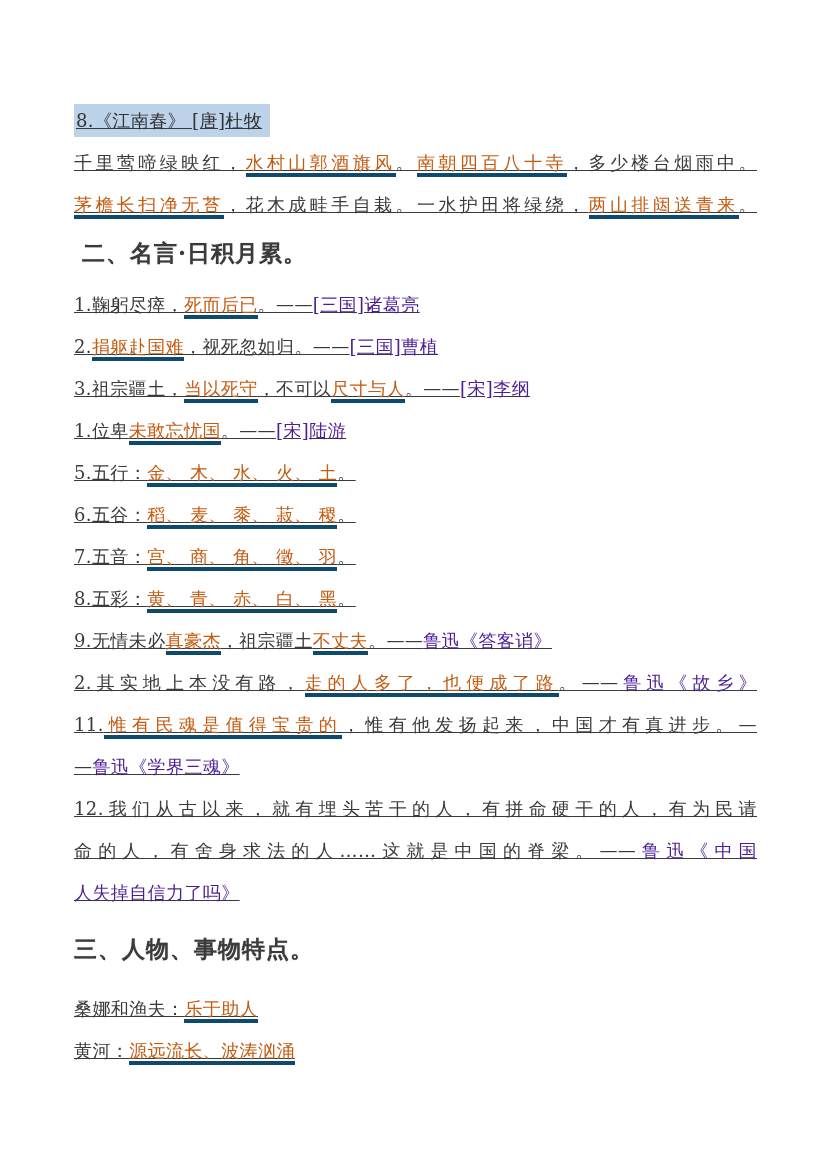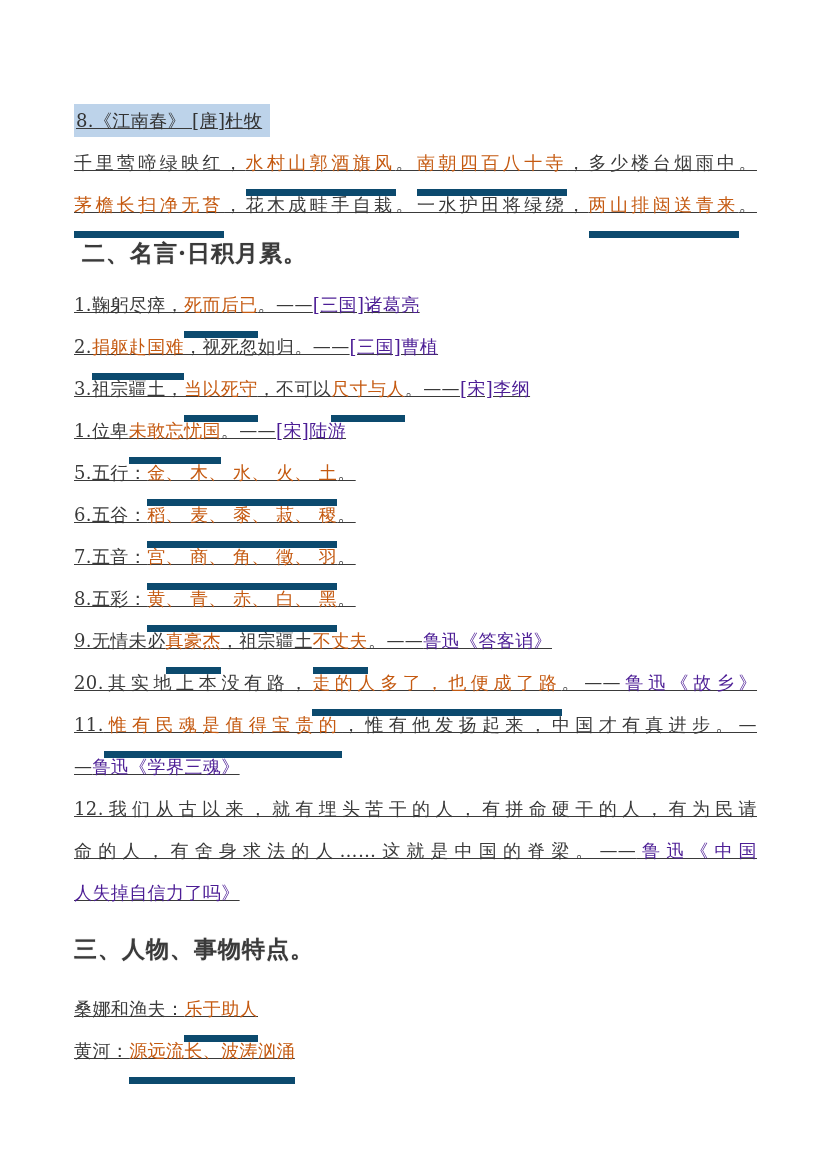--- a/index.html
+++ b/index.html
@@ -40,22 +40,22 @@
     margin: 4px 0 8px 8px;
     letter-spacing: 1px;
     white-space: pre;
     text-shadow: 0 0 1px rgba(0,0,0,0.35);
   }
   .doc-heading.h3 { margin: 12px 0 16px 0; }
   
   .seg-p { color: #3a3a3a; }
   .seg-a {
     color: #c55a11;
-    border-bottom: 7px solid #0c4a6e;
-    padding-bottom: 16px;
+    border-bottom: 4px solid #0c4a6e;
+    padding-bottom: 0;
   }
   .seg-o { color: #4c1d95; }
   .seg-hl {
     color: #333333;
     background: #bdd3ea;
     padding: 6px 8px 6px 2px;
   }
 </style>
 </head>
 <body>
@@ -68,21 +68,21 @@
       <div class="doc-heading"><span class="seg-p">二、名言·日积月累。</span></div>
       <div class="doc-line"><span class="seg-p">1.鞠躬尽瘁，</span><span class="seg-a">死而后已</span><span class="seg-p">。——</span><span class="seg-o">[三国]诸葛亮</span></div>
       <div class="doc-line"><span class="seg-p">2.</span><span class="seg-a">捐躯赴国难</span><span class="seg-p">，视死忽如归。——</span><span class="seg-o">[三国]曹植</span></div>
       <div class="doc-line"><span class="seg-p">3.祖宗疆土，</span><span class="seg-a">当以死守</span><span class="seg-p">，不可以</span><span class="seg-a">尺寸与人</span><span class="seg-p">。——</span><span class="seg-o">[宋]李纲</span></div>
       <div class="doc-line"><span class="seg-p">1.位卑</span><span class="seg-a">未敢忘忧国</span><span class="seg-p">。——</span><span class="seg-o">[宋]陆游</span></div>
       <div class="doc-line"><span class="seg-p">5.五行：</span><span class="seg-a">金、 木、 水、 火、 土</span><span class="seg-p">。</span></div>
       <div class="doc-line"><span class="seg-p">6.五谷：</span><span class="seg-a">稻、 麦、 黍、 菽、 稷</span><span class="seg-p">。</span></div>
       <div class="doc-line"><span class="seg-p">7.五音：</span><span class="seg-a">宫、 商、 角、 徵、 羽</span><span class="seg-p">。</span></div>
       <div class="doc-line"><span class="seg-p">8.五彩：</span><span class="seg-a">黄、 青、 赤、 白、 黑</span><span class="seg-p">。</span></div>
       <div class="doc-line"><span class="seg-p">9.无情未必</span><span class="seg-a">真豪杰</span><span class="seg-p">，祖宗疆土</span><span class="seg-a">不丈夫</span><span class="seg-p">。——</span><span class="seg-o">鲁迅《答客诮》</span></div>
-      <div class="doc-line justify"><span class="seg-p">20.其实地上本没有路，</span><span class="seg-a">走的人多了，也便成了路</span><span class="seg-p">。——</span><span class="seg-o">鲁迅《故乡》</span></div>
+      <div class="doc-line justify"><span class="seg-p">2.其实地上本没有路，</span><span class="seg-a">走的人多了，也便成了路</span><span class="seg-p">。——</span><span class="seg-o">鲁迅《故乡》</span></div>
       <div class="doc-line justify"><span class="seg-p">11.</span><span class="seg-a">惟有民魂是值得宝贵的</span><span class="seg-p">，惟有他发扬起来，中国才有真进步。—</span></div>
       <div class="doc-line"><span class="seg-p">—</span><span class="seg-o">鲁迅《学界三魂》</span></div>
       <div class="doc-line justify"><span class="seg-p">12.我们从古以来，就有埋头苦干的人，有拼命硬干的人，有为民请</span></div>
       <div class="doc-line justify"><span class="seg-p">命的人，有舍身求法的人……这就是中国的脊梁。——</span><span class="seg-o">鲁迅《中国</span></div>
       <div class="doc-line"><span class="seg-o">人失掉自信力了吗》</span></div>
       <div class="doc-heading h3"><span class="seg-p">三、人物、事物特点。</span></div>
       <div class="doc-line"><span class="seg-p">桑娜和渔夫：</span><span class="seg-a">乐于助人</span></div>
       <div class="doc-line"><span class="seg-p">黄河：</span><span class="seg-a">源远流长、波涛汹涌</span></div>
     </div>
 </div>

